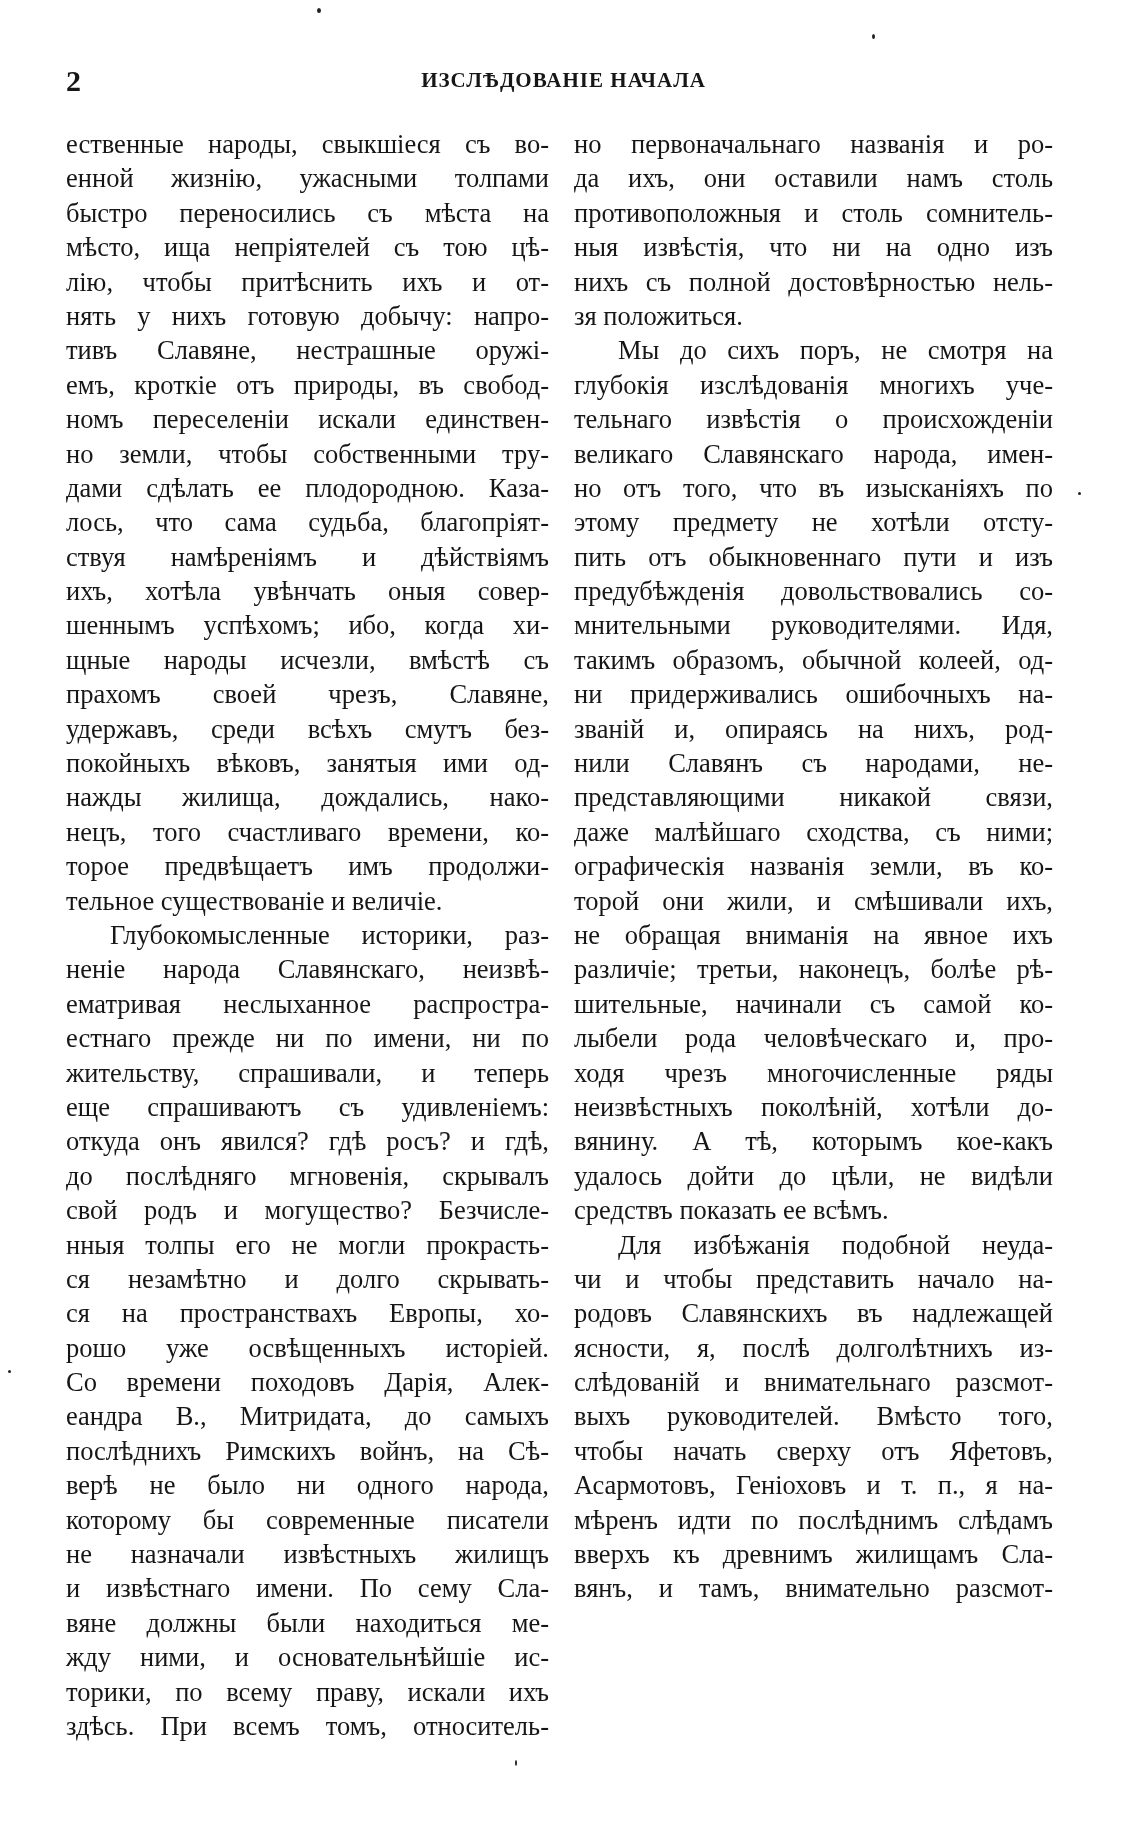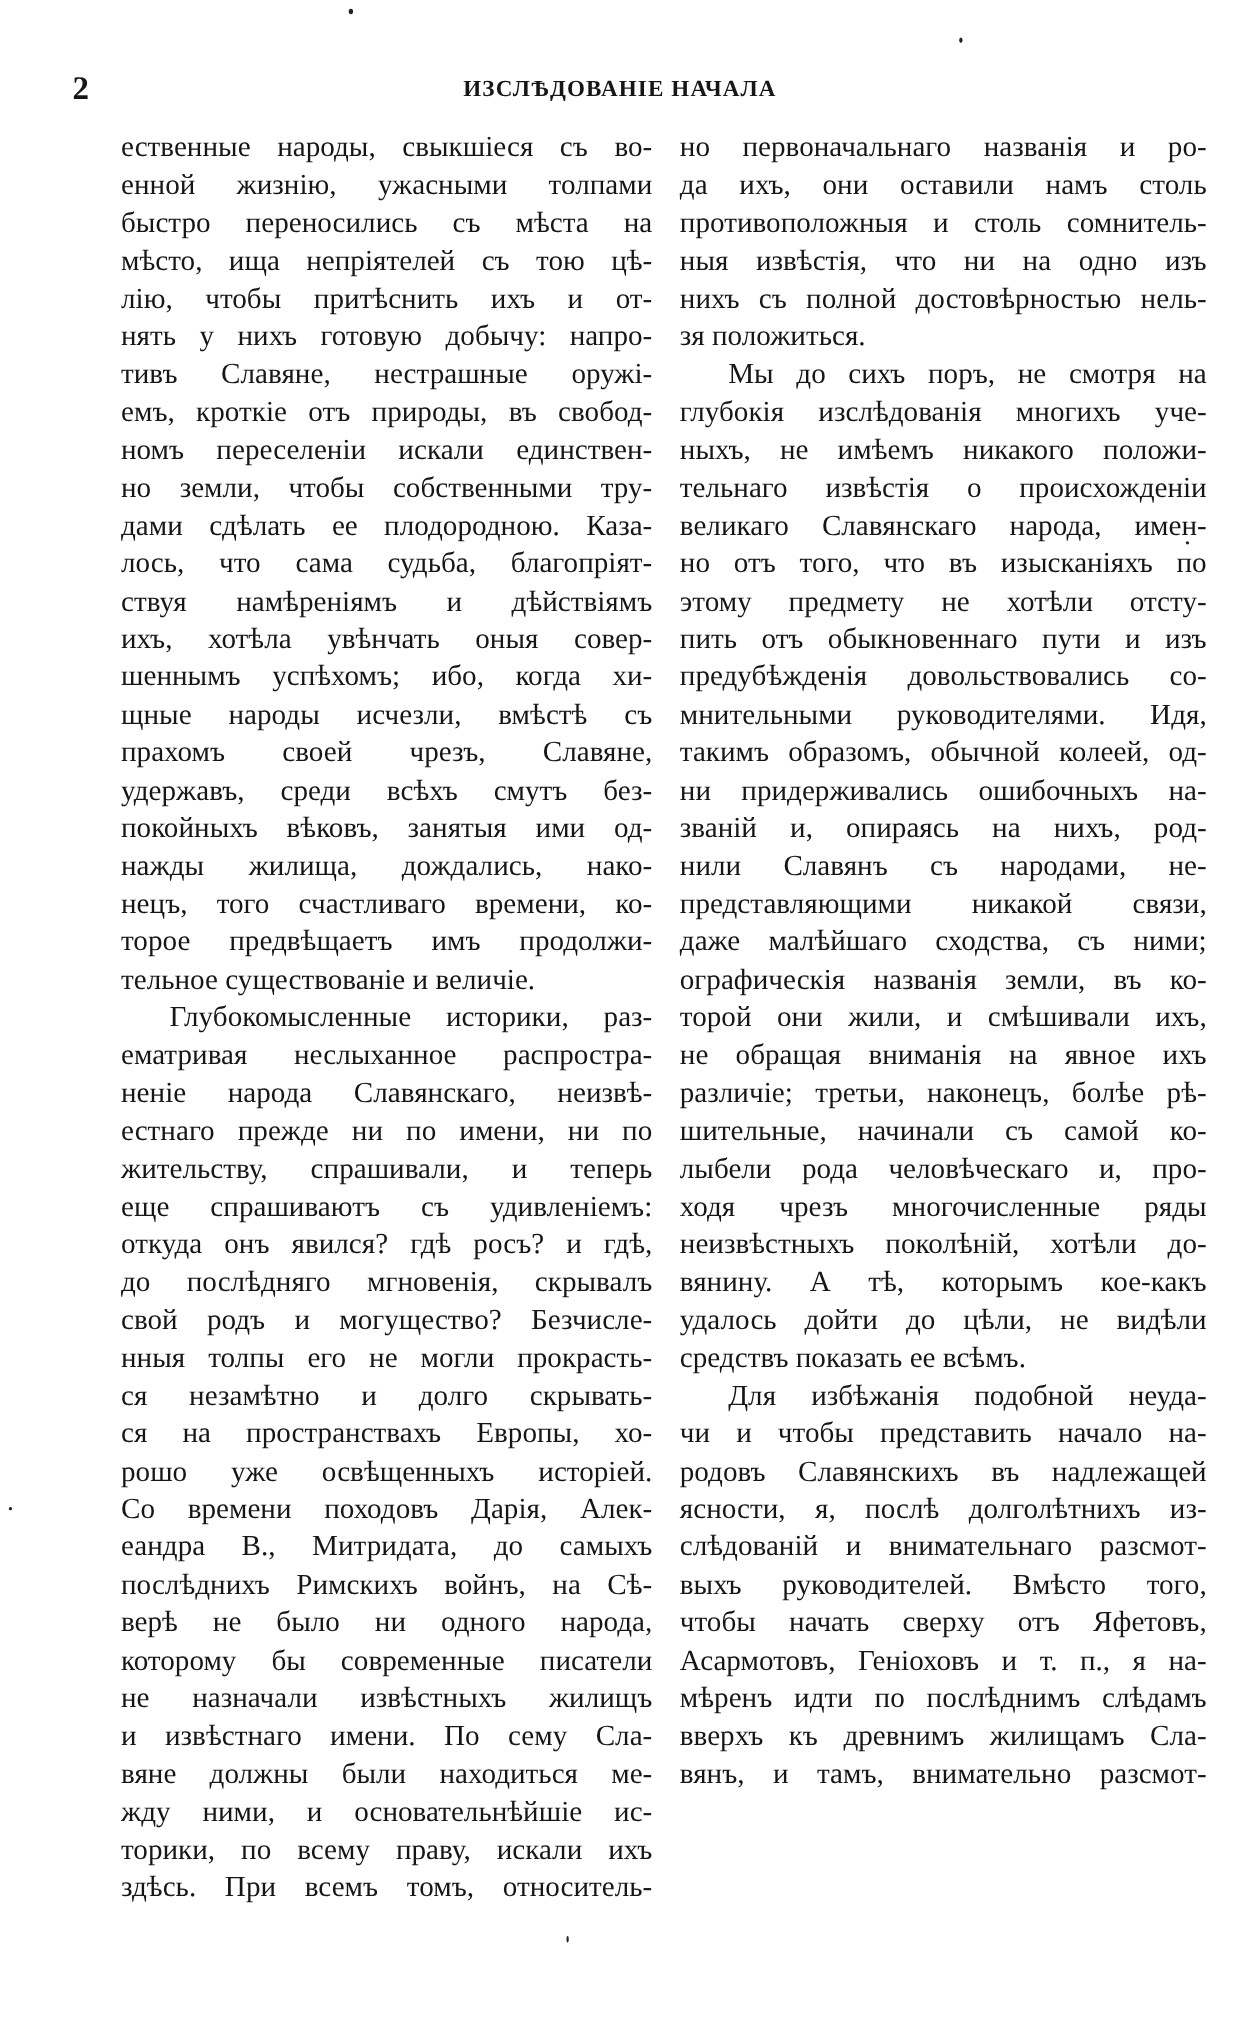--- a/index.html
+++ b/index.html
@@ -13,22 +13,22 @@
     font-size: 30px; font-weight: bold; line-height: 30px;
   }
   .running-head {
     position: absolute; left: 404px; top: 68px; width: 302px;
     font-size: 21px; font-weight: bold; letter-spacing: 1px;
     line-height: 24px; white-space: nowrap;
     font-family: "Liberation Serif", "DejaVu Serif", serif;
     text-align: right;
   }
   .column {
-    position: absolute; top: 116px;
-    font-size: 26.5px; line-height: 34.4px; margin-left: 44px;
+    position: absolute; top: 127px;
+    font-size: 26.5px; line-height: 34.4px;
   }
   .col-left { left: 66px; width: 483px; }
   .col-right { left: 574px; width: 479px; }
   .line {
     display: block; height: 34.4px; white-space: nowrap;
     text-align: justify; text-align-last: justify;
     overflow: visible;
   }
   .line.last { text-align-last: left; }
   .line.indent { padding-left: 44px; }
@@ -60,22 +60,22 @@
     <span class="line">шеннымъ успѣхомъ; ибо, когда хи-</span>
     <span class="line">щные народы исчезли, вмѣстѣ съ</span>
     <span class="line">прахомъ своей чрезъ, Славяне,</span>
     <span class="line">удержавъ, среди всѣхъ смутъ без-</span>
     <span class="line">покойныхъ вѣковъ, занятыя ими од-</span>
     <span class="line">нажды жилища, дождались, нако-</span>
     <span class="line">нецъ, того счастливаго времени, ко-</span>
     <span class="line">торое предвѣщаетъ имъ продолжи-</span>
     <span class="line last">тельное существованіе и величіе.</span>
     <span class="line indent">Глубокомысленные историки, раз-</span>
+    <span class="line">неніе народа Славянскаго, неизвѣ-</span>
     <span class="line">ематривая неслыханное распростра-</span>
-    <span class="line">неніе народа Славянскаго, неизвѣ-</span>
     <span class="line">естнаго прежде ни по имени, ни по</span>
     <span class="line">жительству, спрашивали, и теперь</span>
     <span class="line">еще спрашиваютъ съ удивленіемъ:</span>
     <span class="line">откуда онъ явился? гдѣ росъ? и гдѣ,</span>
     <span class="line">до послѣдняго мгновенія, скрывалъ</span>
     <span class="line">свой родъ и могущество? Безчисле-</span>
     <span class="line">нныя толпы его не могли прокрасть-</span>
     <span class="line">ся незамѣтно и долго скрывать-</span>
     <span class="line">ся на пространствахъ Европы, хо-</span>
     <span class="line">рошо уже освѣщенныхъ исторіей.</span>
@@ -93,21 +93,20 @@
   </div>
 <div class="column col-right" id="col-right">
     <span class="line">но первоначальнаго названія и ро-</span>
     <span class="line">да ихъ, они оставили намъ столь</span>
     <span class="line">противоположныя и столь сомнитель-</span>
     <span class="line">ныя извѣстія, что ни на одно изъ</span>
     <span class="line">нихъ съ полной достовѣрностью нель-</span>
     <span class="line last">зя положиться.</span>
     <span class="line indent">Мы до сихъ поръ, не смотря на</span>
     <span class="line">глубокія изслѣдованія многихъ уче-</span>
-    <span class="line">ныхъ, не имѣемъ никакого положи-</span>
     <span class="line">тельнаго извѣстія о происхожденіи</span>
     <span class="line">великаго Славянскаго народа, имен-</span>
     <span class="line">но отъ того, что въ изысканіяхъ по</span>
     <span class="line">этому предмету не хотѣли отсту-</span>
     <span class="line">пить отъ обыкновеннаго пути и изъ</span>
     <span class="line">предубѣжденія довольствовались со-</span>
     <span class="line">мнительными руководителями. Идя,</span>
     <span class="line">такимъ образомъ, обычной колеей, од-</span>
     <span class="line">ни придерживались ошибочныхъ на-</span>
     <span class="line">званій и, опираясь на нихъ, род-</span>

